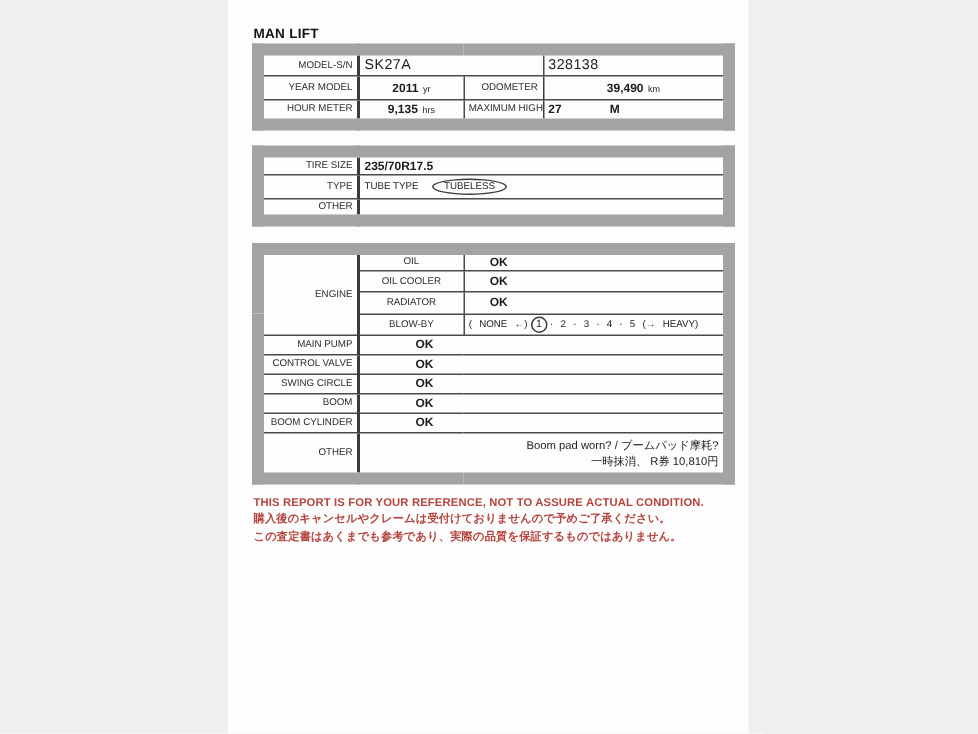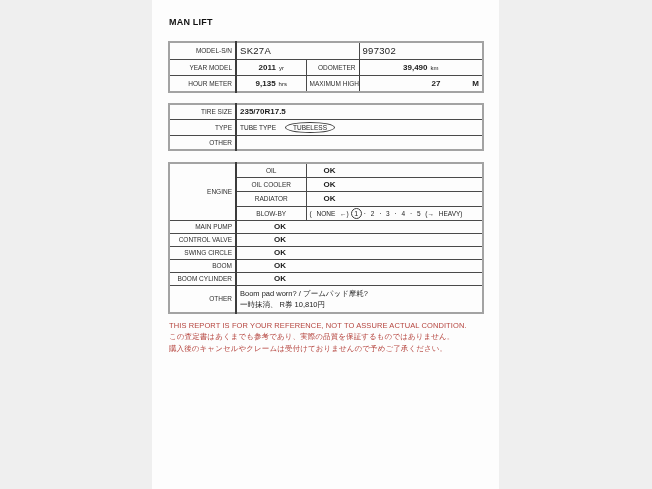--- a/index.html
+++ b/index.html
@@ -3,45 +3,45 @@
 <meta charset="utf-8">
 <style>
   * { margin:0; padding:0; box-sizing:border-box; }
   html,body { width:652px; height:489px; }
   body { font-family:"Liberation Sans","DejaVu Sans",sans-serif; }
 
   .stage { position:relative; width:652px; height:489px; background:#efefef; overflow:hidden; }
   .paper { position:absolute; left:152px; top:0; width:347px; height:489px;
            background:#fdfdfd; padding:17px 0 0 16px; }
 
-  .doc-title { font-size:9px; font-weight:bold; color:#111; letter-spacing:.2px; margin:0 0 14px 1px; }
+  .doc-title { font-size:9px; font-weight:bold; color:#111; letter-spacing:.2px; margin:0 0 2px 1px; }
 
   table { border-collapse:collapse; table-layout:fixed; width:314px; background:#fdfdfd; }
   td { border:1px solid #4a4a4a; font-size:7px; color:#1c1c1c; padding:0 3px;
        overflow:hidden; white-space:nowrap; vertical-align:middle; }
-  table.outer { border:2px solid #a3a3a3; }
+  table.outer { border:8px solid #a3a3a3; }
   td.lbl { text-align:right; font-size:6.5px; color:#2e2e2e; border-right:2px solid #3c3c3c; }
   td.ctr { text-align:center; }
   .big  { font-size:9.5px; letter-spacing:.3px; }
   .val  { font-size:8px;font-weight:bold; }
   .unit { font-size:6px; margin-left:3px; }
 
   .t2 { margin-top:10px; }
   .t3 { margin-top:11px; }
   td.sub { text-align:center; font-size:6.5px; color:#2e2e2e; }
 
   .oval { display:inline-block; border:1px solid #3c3c3c; border-radius:50%;
           padding:1px 7px; font-size:6.5px; margin-left:9px; }
   .circle1 { display:inline-block; width:11px; height:11px; line-height:10px; text-align:center;
              border:1px solid #3c3c3c; border-radius:50%; font-size:7px; margin:0 2px; }
   .blowby { font-size:6.5px; word-spacing:3px; }
   .ok-main { padding-left:37px; }
   .ok-eng  { padding-left:17px; }
   .other-cell { white-space:normal; padding:2px 3px; }
-  .other-cell div { font-size:7.5px; line-height:11px; }
+  .other-cell div { font-size:7.5px; line-height:11px;text-align:right; }
 
   .disclaimer { margin-top:6px; margin-left:1px; }
   .disclaimer div { font-size:7.5px; line-height:11.5px; letter-spacing:.1px; }
 </style>
 </head>
 <body>
 
 <div class="stage" style="background: rgb(239, 239, 239);">
   <div class="paper" style="background: rgb(253, 253, 253);">
 
@@ -51,33 +51,33 @@
       <colgroup>
           <col style="width:67px">
           <col style="width:70px">
           <col style="width:53px">
           <col style="width:124px">
         </colgroup>
       <tbody>
           <tr style="height:17px">
         <td class="lbl">MODEL-S/N</td>
         <td colspan="2" class="big">SK27A</td>
-        <td class="big">997302</td>
+        <td class="big">328138</td>
       </tr>
       <tr style="height:16px">
         <td class="lbl">YEAR MODEL</td>
         <td class="ctr"><span class="val">2011</span><span class="unit">yr</span></td>
         <td class="lbl" style="border-right-width:1px">ODOMETER</td>
         <td class="ctr"><span class="val">39,490</span><span class="unit">km</span></td>
       </tr>
       <tr style="height:17px">
         <td class="lbl">HOUR METER</td>
         <td class="ctr"><span class="val">9,135</span><span class="unit">hrs</span></td>
         <td class="lbl" style="border-right-width:1px">MAXIMUM HIGHT</td>
-        <td style="text-align:right"><span class="val">27</span><span class="val" style="margin-left:32px">M</span></td>
+        <td style="text-align:left"><span class="val">27</span><span class="val" style="margin-left:32px">M</span></td>
       </tr>
     </tbody>
       </table>
 
     <table class="outer t2">
       <colgroup>
           <col style="width:67px">
           <col style="width:247px">
         </colgroup>
       <tbody>
@@ -147,20 +147,20 @@
       <tr style="height:26px">
         <td class="lbl">OTHER</td>
         <td colspan="2" class="other-cell">
           <div>Boom pad worn? / ブームパッド摩耗?</div>
           <div>一時抹消、 R券 10,810円</div>
         </td>
       </tr>
     </tbody>
       </table>
 
-    <div class="disclaimer" style="color: rgb(181, 68, 62);">
+    <div class="disclaimer" style="color: rgb(181, 68, 62); font-weight: bold;">
       <div>THIS REPORT IS FOR YOUR REFERENCE, NOT TO ASSURE ACTUAL CONDITION.</div>
+      <div>購入後のキャンセルやクレームは受付けておりませんので予めご了承ください。</div>
       <div>この査定書はあくまでも参考であり、実際の品質を保証するものではありません。</div>
-      <div>購入後のキャンセルやクレームは受付けておりませんので予めご了承ください。</div>
     </div>
 
   </div>
 </div>
 
 </body></html>

